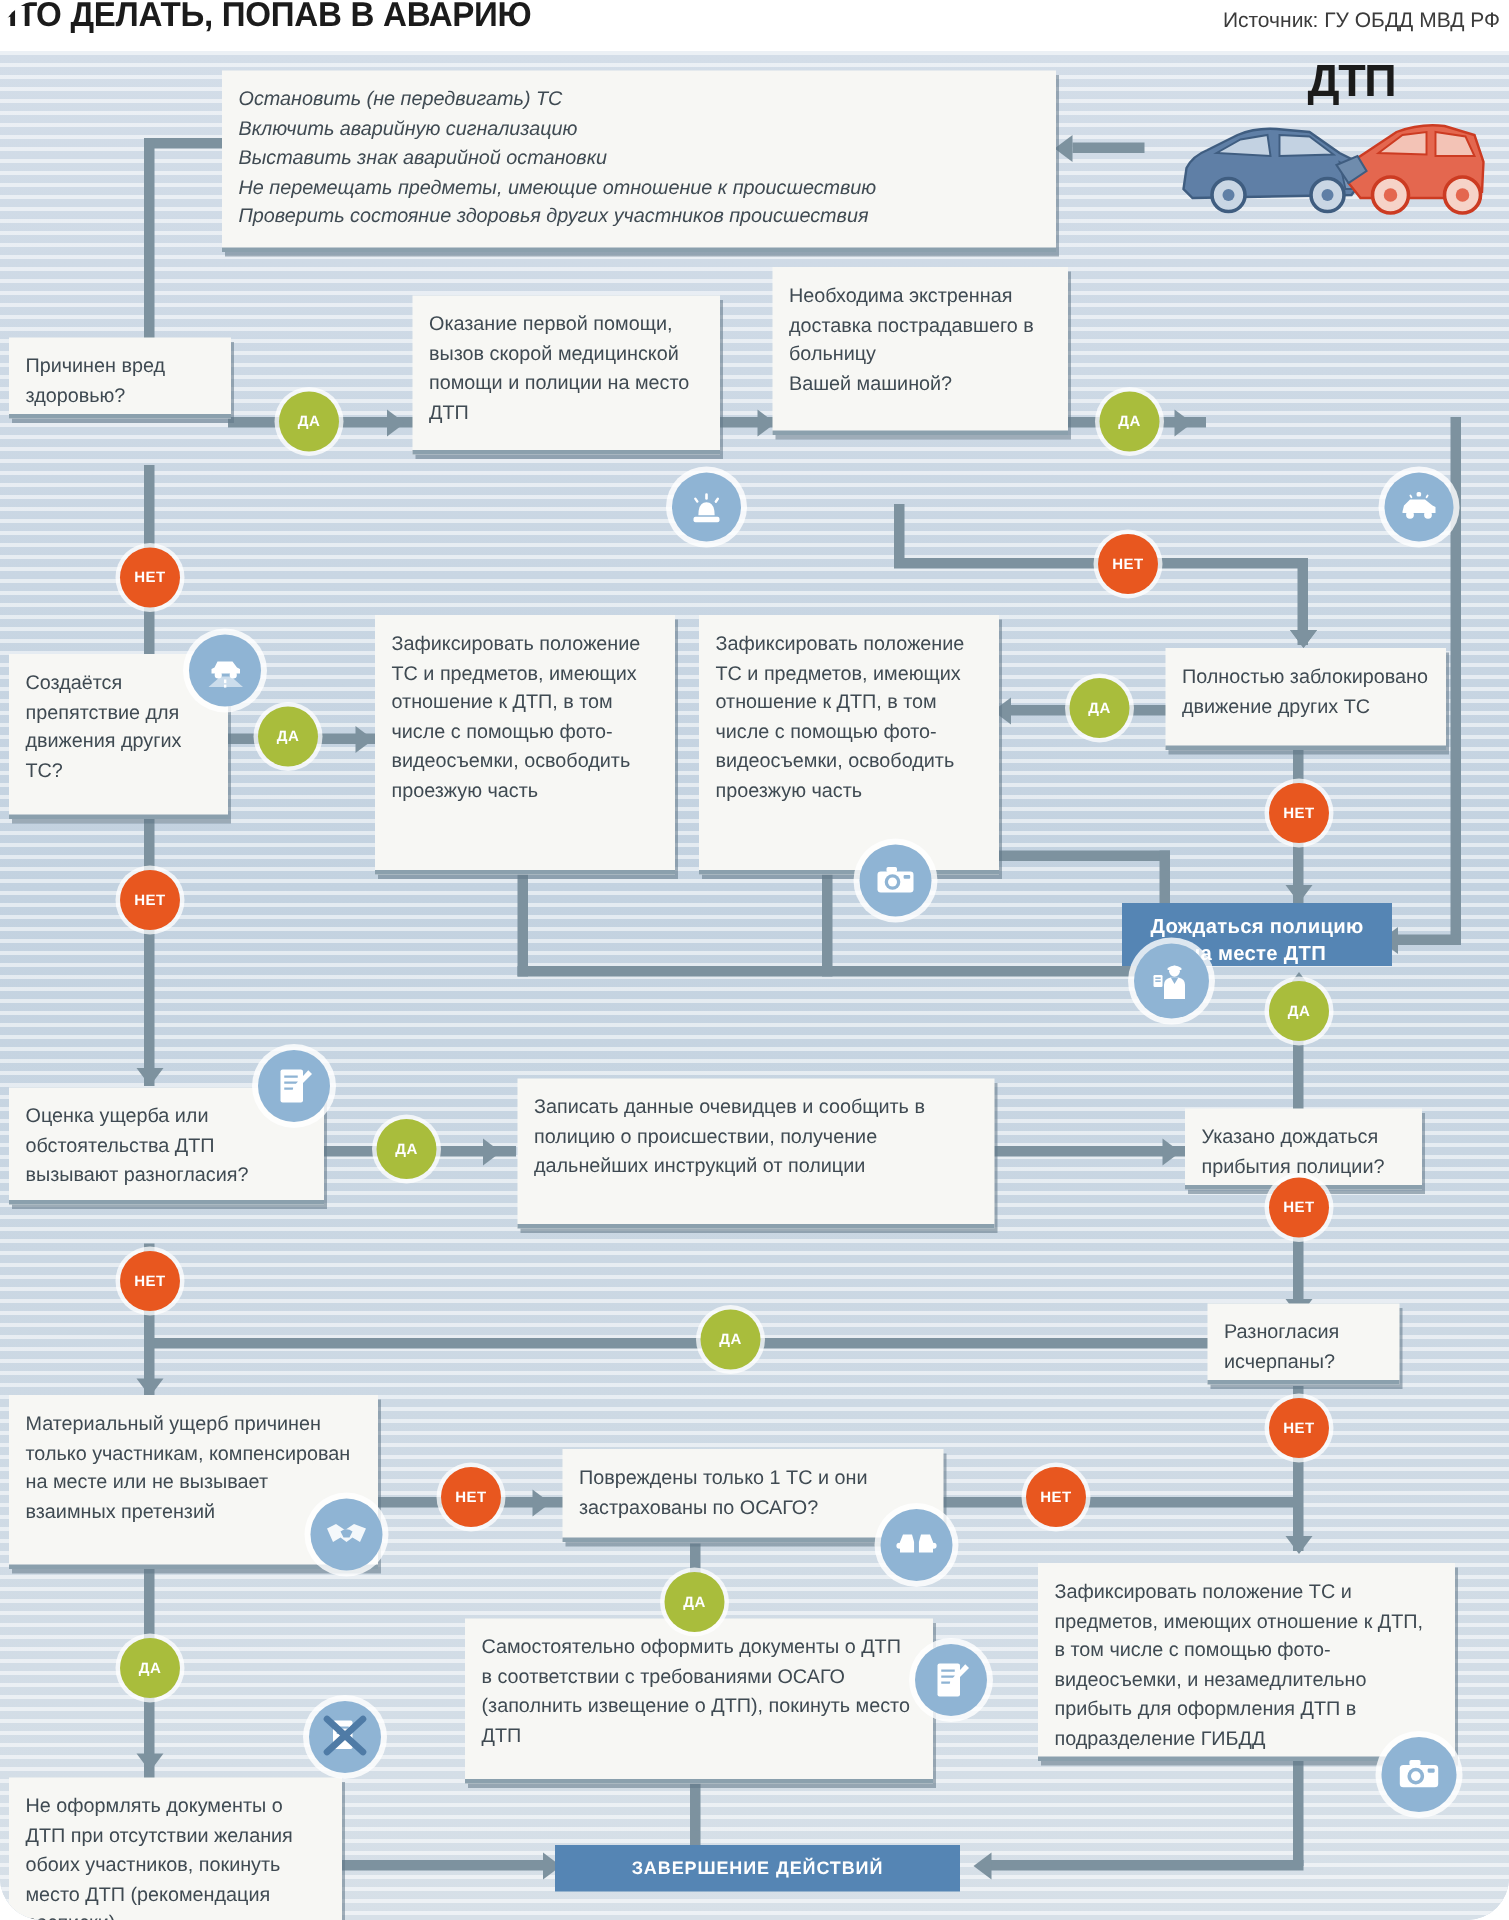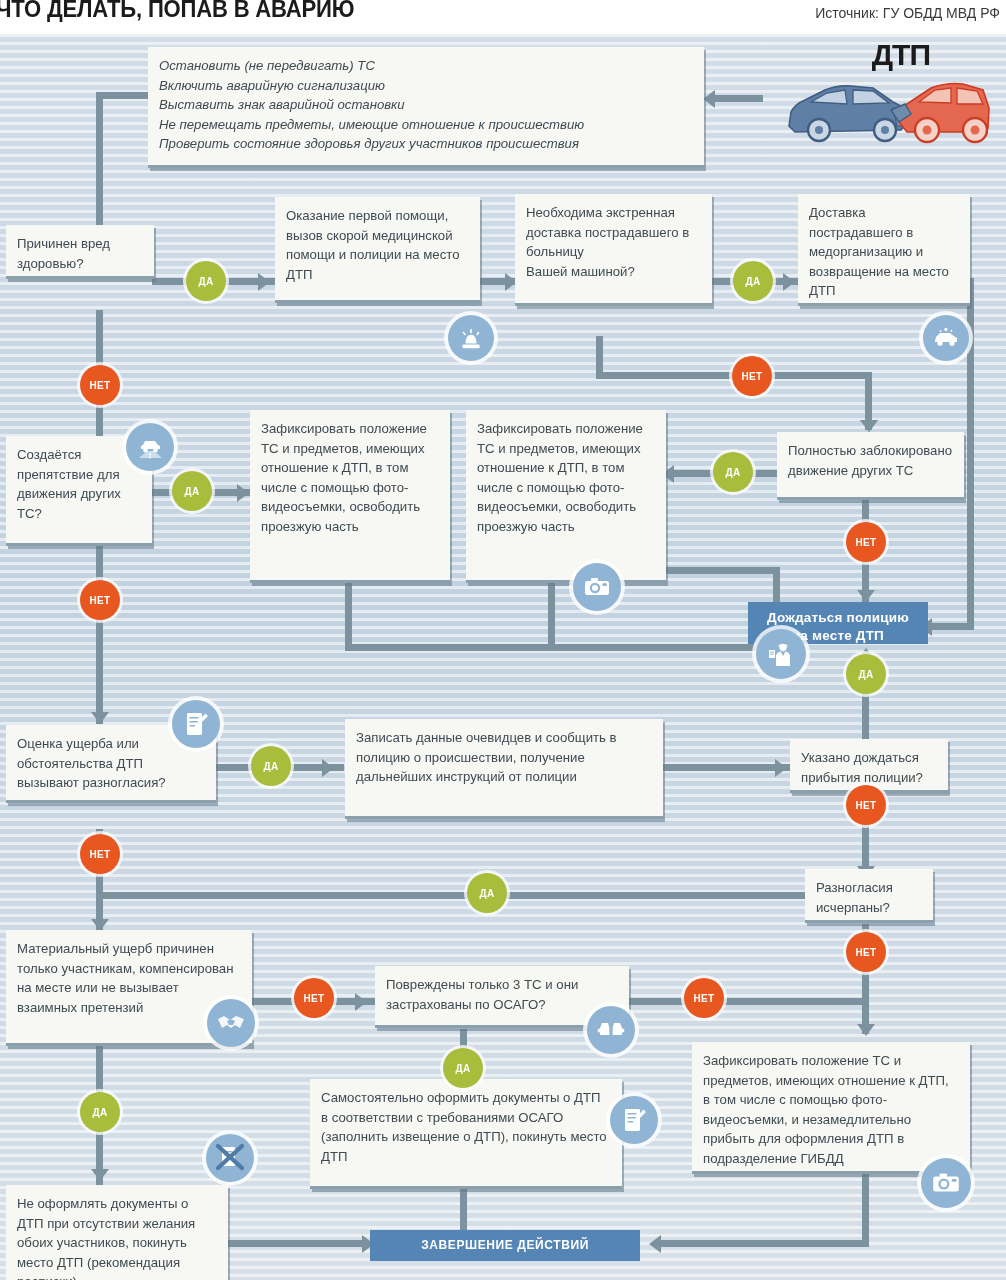--- a/index.html
+++ b/index.html
@@ -7,20 +7,21 @@
   body{
     background:#ffffff;
     font-family:"Liberation Sans", sans-serif;
   }
   #page{
     position:relative;
     width:1006px;
     height:1280px;
     overflow:hidden;
     background:#ffffff;
+    border-radius:28px;
   }
   
   #header{
     position:absolute; left:0; top:0; width:1006px; height:34px;
     background:#ffffff;
   }
   #title{
     position:absolute; left:-4px; top:-4px;
     font-size:23px; font-weight:bold; letter-spacing:-0.2px;
     color:#1b1b1b; font-family:"Liberation Sans", sans-serif;
@@ -247,24 +248,23 @@
     <div class="box" style="left:148px;top:13px;width:556px;height:121px;white-space:pre-line;font-style:italic;">Остановить (не передвигать) ТС
 Включить аварийную сигнализацию
 Выставить знак аварийной остановки
 Не перемещать предметы, имеющие отношение к происшествию
 Проверить состояние здоровья других участников происшествия</div>
 
     <div class="box" style="left:6px;top:191px;width:148px;height:54px;">Причинен вред здоровью?</div>
 
     <div class="box" style="left:275px;top:163px;width:205px;height:106px;">Оказание первой помощи, вызов скорой медицинской помощи и полиции на место ДТП</div>
 
-    <div class="box" style="left:515px;top:160px;width:197px;height:112px;white-space:pre-line;">Необходима экстренная доставка пострадавшего в больницу
+    <div class="box" style="left:515px;top:144px;width:197px;height:112px;white-space:pre-line;">Необходима экстренная доставка пострадавшего в больницу
 Вашей машиной?</div>
 
-    <div class="box" style="left:798px;top:160px;width:172px;height:112px;">Доставка пострадавшего в медорганизацию и возвращение на место ДТП</div>
 
     <div class="box" style="left:6px;top:402px;width:146px;height:110px;">Создаётся препятствие для движения других ТС?</div>
 
     <div class="box" style="left:250px;top:376px;width:200px;height:173px;">Зафиксировать положение ТС и предметов, имеющих отношение к ДТП, в том числе с помощью фото-видеосъемки, освободить проезжую часть</div>
 
     <div class="box" style="left:466px;top:376px;width:200px;height:173px;">Зафиксировать положение ТС и предметов, имеющих отношение к ДТП, в том числе с помощью фото-видеосъемки, освободить проезжую часть</div>
 
     <div class="box" style="left:777px;top:398px;width:187px;height:68px;">Полностью заблокировано движение других ТС</div>
 
     <div class="bluebox" style="left:748px;top:568px;width:180px;height:42px;white-space:pre-line;">Дождаться полицию
@@ -273,21 +273,21 @@
     <div class="box" style="left:6px;top:691px;width:210px;height:78px;">Оценка ущерба или обстоятельства ДТП вызывают разногласия?</div>
 
     <div class="box" style="left:345px;top:685px;width:318px;height:100px;">Записать данные очевидцев и сообщить в полицию о происшествии, получение дальнейших инструкций от полиции</div>
 
     <div class="box" style="left:790px;top:705px;width:158px;height:54px;">Указано дождаться прибытия полиции?</div>
 
     <div class="box" style="left:6px;top:896px;width:246px;height:116px;">Материальный ущерб причинен только участникам, компенсирован на месте или не вызывает взаимных претензий</div>
 
     <div class="box" style="left:805px;top:835px;width:128px;height:54px;">Разногласия исчерпаны?</div>
 
-    <div class="box" style="left:375px;top:932px;width:254px;height:62px;">Повреждены только 3 ТС и они застрахованы по ОСАГО?</div>
+    <div class="box" style="left:375px;top:932px;width:254px;height:62px;">Повреждены только 1 ТС и они застрахованы по ОСАГО?</div>
 
     <div class="box" style="left:692px;top:1008px;width:278px;height:132px;">Зафиксировать положение ТС и предметов, имеющих отношение к ДТП, в том числе с помощью фото-видеосъемки, и незамедлительно прибыть для оформления   ДТП в подразделение ГИБДД</div>
 
     <div class="box" style="left:310px;top:1045px;width:312px;height:110px;">Самостоятельно оформить документы о ДТП в соответствии с требованиями ОСАГО (заполнить извещение о ДТП), покинуть место ДТП</div>
 
     <div class="box" style="left:6px;top:1151px;width:222px;height:116px;">Не оформлять документы о ДТП при отсутствии желания обоих участников, покинуть место ДТП (рекомендация расписки)</div>
 
     <div class="bluebox big" style="left:370px;top:1196px;width:270px;height:31px;">ЗАВЕРШЕНИЕ ДЕЙСТВИЙ</div>
 
     <div class="pill yes" style="left:186px;top:227px;">ДА</div>

